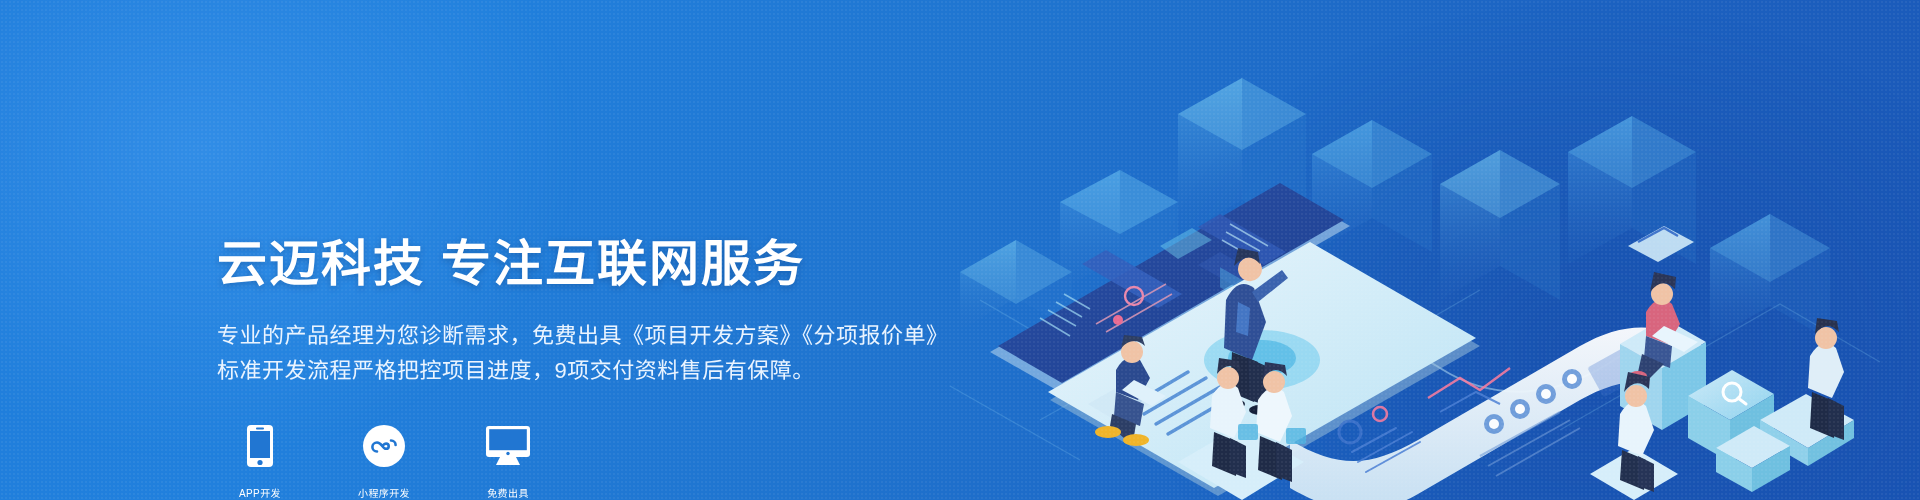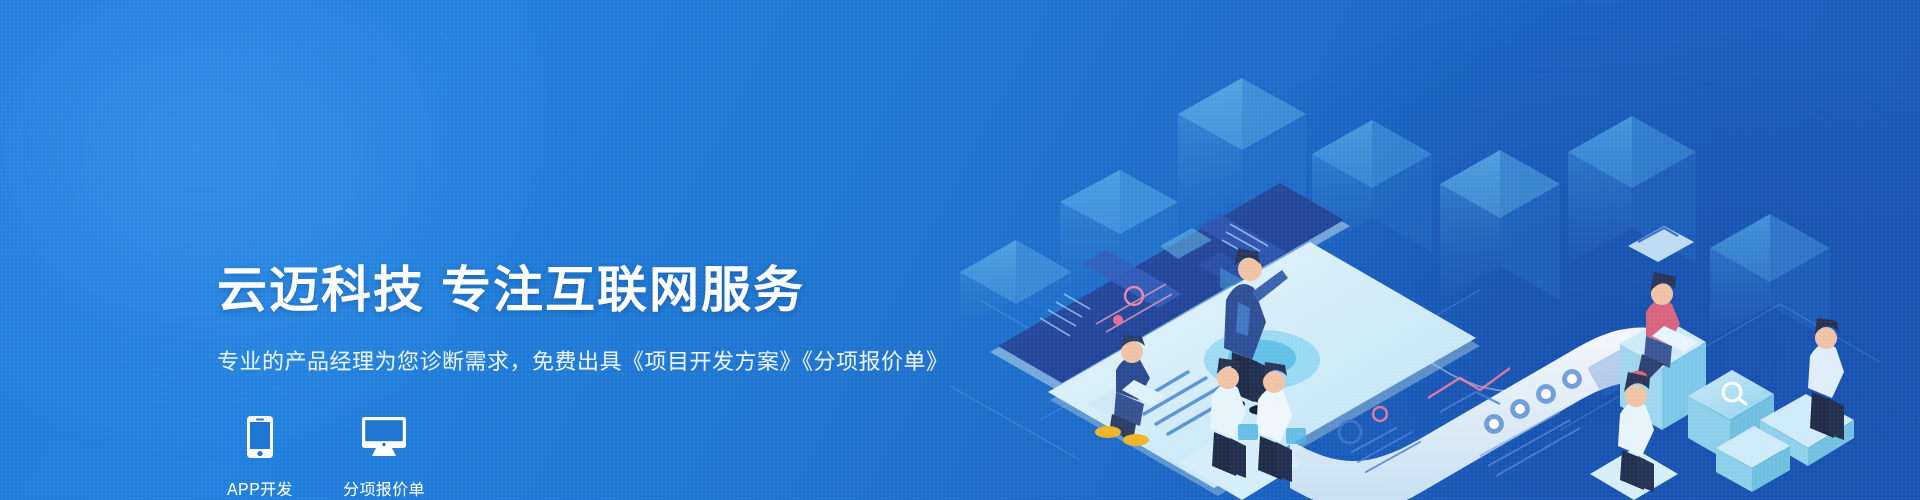--- a/index.html
+++ b/index.html
@@ -43,21 +43,21 @@
     white-space:nowrap; letter-spacing:.5px;
   }
   .sub-block { margin-bottom:34px; }
 
   
   .icon-row { display:flex; align-items:flex-end; gap:38px; }
   .icon-item { width:86px; display:flex; flex-direction:column; align-items:center; }
   .icon-glyph { height:46px; display:flex; align-items:center; justify-content:center; }
   .icon-glyph svg { display:block; fill:#ffffff; }
   .icon-label {
-    margin-top:16px; font-size:16px; color:#ffffff;
+    margin-top:16px; font-size:10px; color:#ffffff;
     white-space:nowrap; letter-spacing:.4px;
   }
 
   
   .illu { position:absolute; right:0; top:0; width:1000px; height:500px; }
   .illu svg { display:block; width:100%; height:100%; }
 </style>
 </head>
 <body>
 
@@ -303,46 +303,59 @@
   </div>
 
   <div class="texture"></div>
 
   <div class="content">
 
     <h1 class="headline">云迈科技 专注互联网服务</h1>
 
     <div class="sub-block">
       <div class="sub-line">专业的产品经理为您诊断需求，免费出具《项目开发方案》《分项报价单》</div>
+      <div class="sub-line">标准开发流程严格把控项目进度，9项交付资料售后有保障。</div>
     </div>
 
     <div class="icon-row">
 
       <div class="icon-item">
         <span class="icon-glyph">
           <svg width="26" height="42" viewBox="0 0 26 42">
             <rect x="0" y="0" width="26" height="42" rx="4"></rect>
             <rect x="3" y="6" width="20" height="27" fill="#2176d2"></rect>
             <rect x="9" y="2.6" width="8" height="1.8" rx=".9" fill="#2176d2"></rect>
             <circle cx="13" cy="37.5" r="2.6" fill="#2176d2"></circle>
           </svg>
         </span>
         <span class="icon-label">APP开发</span>
       </div>
 
+      <div class="icon-item">
+        <span class="icon-glyph">
+          <svg width="42" height="42" viewBox="0 0 42 42">
+            <circle cx="21" cy="21" r="21"></circle>
+            <path d="M14 26.5c-2.6 0-4.6-2-4.6-4.5s2-4.5 4.6-4.5c2.2 0 3.6 1.3 5 3.2
+                     1.6 2.1 2.6 3.1 4 3.1 1.5 0 2.7-1.2 2.7-2.6s-1.2-2.6-2.7-2.6
+                     c-1 0-1.8.4-2.6 1.3" fill="none" stroke="#2176d2" stroke-width="2.6" stroke-linecap="round"></path>
+            <path d="M28 15.5c2.6 0 4.6 2 4.6 4.5" fill="none" stroke="#2176d2" stroke-width="2.6" stroke-linecap="round"></path>
+          </svg>
+        </span>
+        <span class="icon-label">小程序开发</span>
+      </div>
 
 
       <div class="icon-item">
         <span class="icon-glyph">
           <svg width="44" height="40" viewBox="0 0 44 40">
             <rect x="0" y="0" width="44" height="31" rx="3"></rect>
             <rect x="3.2" y="3.2" width="37.6" height="21" fill="#2176d2"></rect>
             <circle cx="22" cy="27.5" r="1.7" fill="#2176d2"></circle>
             <path d="M14 31 L30 31 L34 39 L10 39 Z"></path>
           </svg>
         </span>
-        <span class="icon-label">分项报价单</span>
+        <span class="icon-label">免费出具</span>
       </div>
 
 
     </div>
   </div>
 </div>
 
 </body></html>

